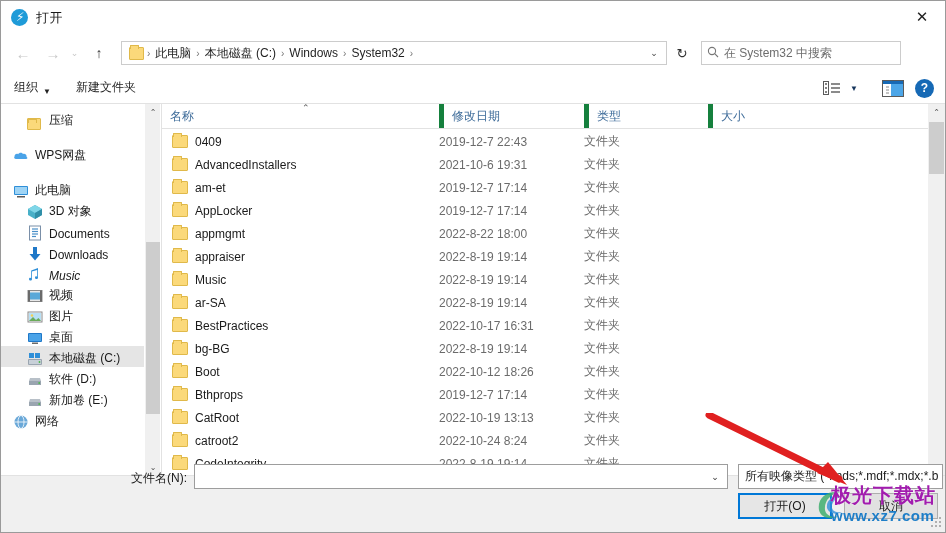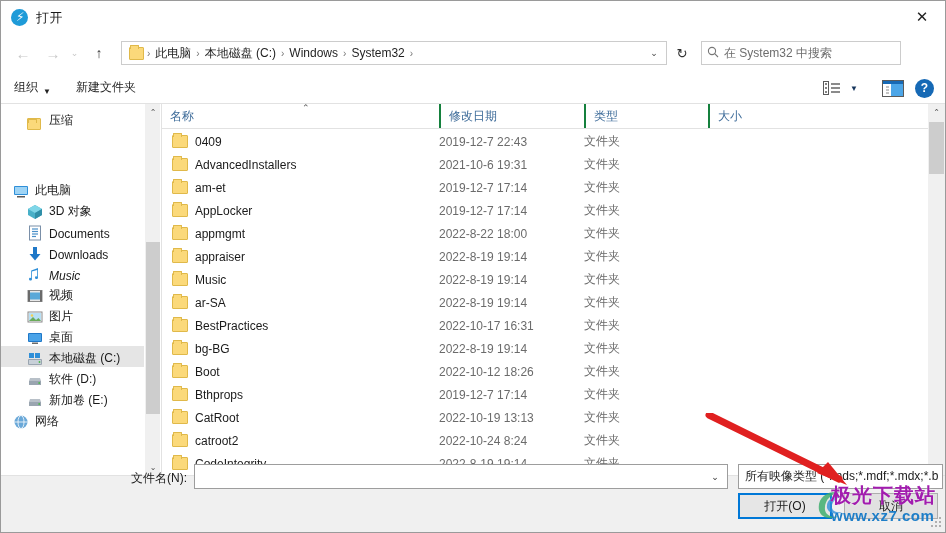--- a/index.html
+++ b/index.html
@@ -183,21 +183,21 @@
   #filelist { position: absolute; left: 161px; top: 0; width: 766px; height: 371px; background: #fff; overflow: hidden; }
   #colhead {
     position: absolute; left: 0; top: 0; width: 766px; height: 25px;
     border-bottom: 1px solid #e2e2e2;
     background: #fff;
   }
   .col {
     position: absolute; top: 0; height: 24px;
     display: flex; align-items: center;
     font-size: 12px; color: #3d6b99;
-    border-left: 2px solid #15803d;
+    border-left: 5px solid #15803d;
     padding-left: 8px;
   }
   .col.first { border-left: none; }
   #sort-caret {
     position: absolute; left: 140px; top: 0px;
     font-size: 9px; color: #555; line-height: 8px;
   }
   .row {
     position: absolute; left: 0; width: 766px; height: 23px;
     display: flex; align-items: center;
@@ -394,20 +394,26 @@
 
   <div id="body">
 
     <div id="sidebar">
         <div class="side-item ind1" style="position: absolute; left: 0px; width: 143px; top: 4px;">
           <span class="side-ico">
             <div class="ico-folder" style="position:absolute;left:0;top:2px;width:14px;"></div>
           </span>
           <span>压缩</span>
         </div>
+        <div class="side-item ind0" style="position: absolute; left: 0px; width: 143px; top: 39px;">
+          <span class="side-ico"><svg width="16" height="16" viewBox="0 0 16 16">
+              <path d="M3,11 C1.3,11 0.6,9.4 1.6,8.3 C1.4,6.4 3.6,5.2 5.2,6.2 C6,4.3 9,4.1 10,6 C12.2,5.4 14,7 13.6,9 C14.9,9.4 14.6,11 13,11 Z" fill="#4aa3e8"></path>
+            </svg></span>
+          <span>WPS网盘</span>
+        </div>
         <div class="side-item ind0" style="position: absolute; left: 0px; width: 143px; top: 74px;">
           <span class="side-ico"><svg width="16" height="16" viewBox="0 0 16 16">
               <rect x="1" y="3" width="14" height="9" rx="1" fill="#2f8fd8"></rect>
               <rect x="2" y="4" width="12" height="7" fill="#9fd4f5"></rect>
               <rect x="4" y="13" width="8" height="1.5" fill="#5a5a5a"></rect>
             </svg></span>
           <span>此电脑</span>
         </div>
         <div class="side-item ind1" style="position: absolute; left: 0px; width: 143px; top: 95px;">
           <span class="side-ico"><svg width="16" height="16" viewBox="0 0 16 16">

